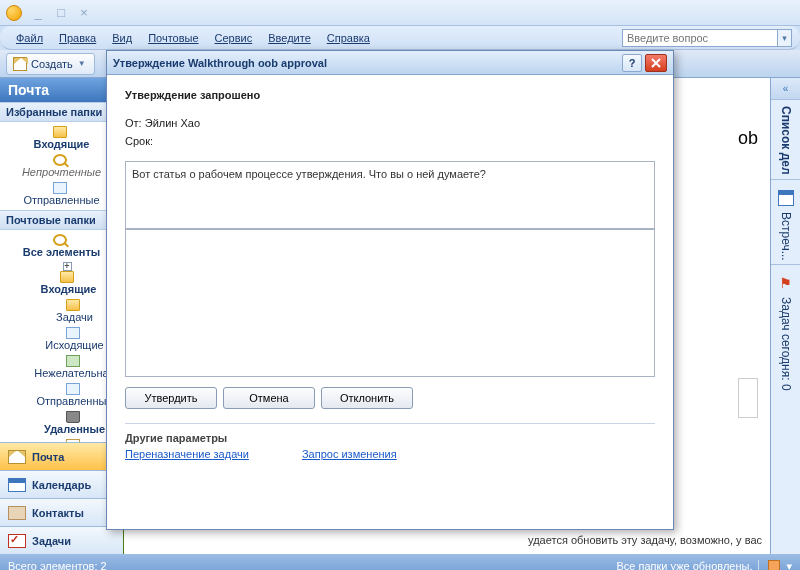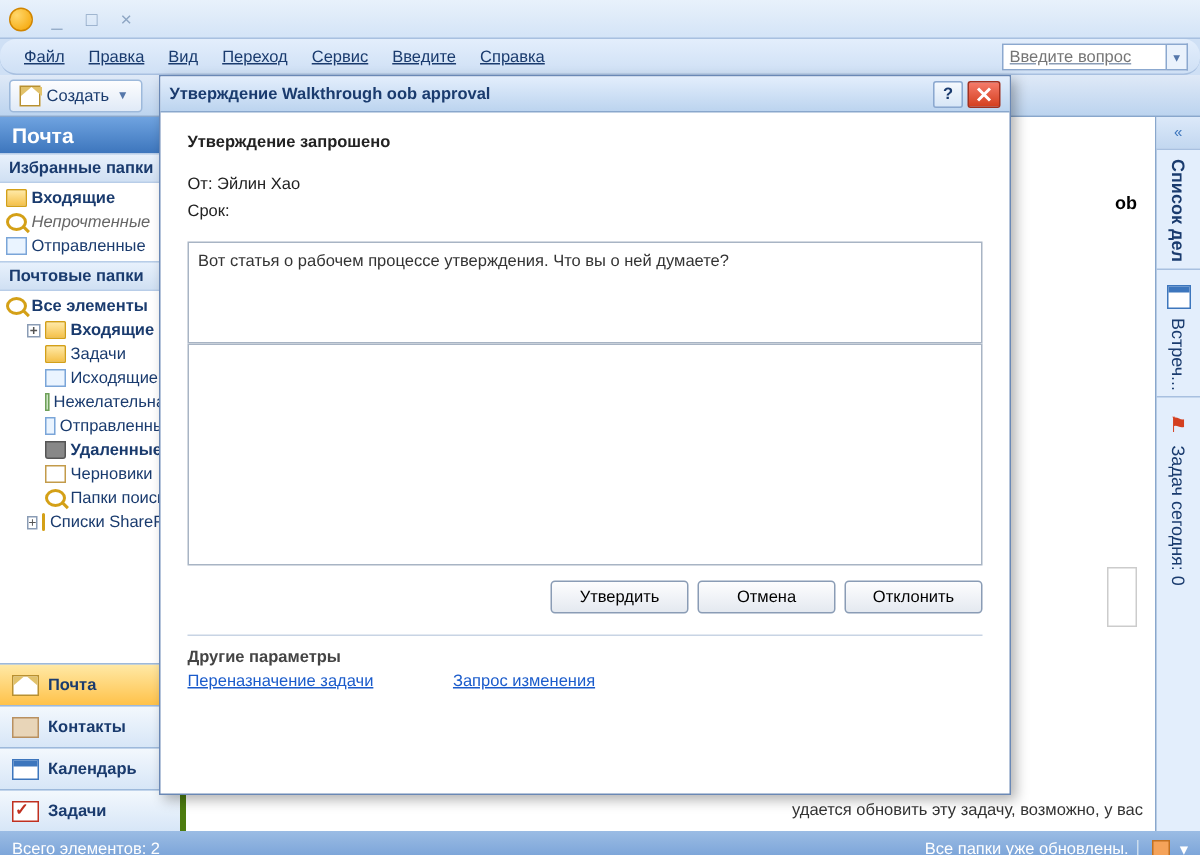--- a/index.html
+++ b/index.html
@@ -9,38 +9,38 @@
 .titlebar { height: 26px; background: linear-gradient(#e8f1fb,#d4e4f7); display: flex; align-items: center; padding: 0 6px; border-bottom: 1px solid #a8c0e0; }
 .titlebar .logo { width: 16px; height: 16px; border-radius: 8px; background: radial-gradient(circle at 30% 30%, #ffd76b, #f5a300); margin-right: 6px; border: 1px solid #d08500; }
 .titlebar .title { color: #6a7a8f; flex: 1; }
 .titlebar .winbtns span { display: inline-block; width: 20px; text-align: center; color: #8ea6c4; font-size: 13px; }
 
 
 .menubar { height: 24px; background: linear-gradient(#e3eefc,#cfe0f5); display: flex; align-items: center; padding: 0 8px; border-bottom: 1px solid #a8c0e0; border-radius: 11px; }
 .menubar .item { padding: 3px 8px; color: #1a3b6e; cursor: default; }
 .menubar .item u { text-decoration: underline; }
 .menubar .spacer { flex: 1; }
-.menubar .askbox { width: 110px; height: 18px; border: 1px solid #8ba8cf; background: #fff; padding: 1px 4px; color: #8a9cb5; text-decoration: underline; }
+.menubar .askbox { width: 156px; height: 18px; border: 1px solid #8ba8cf; background: #fff; padding: 1px 4px; color: #8a9cb5; }
 .menubar .askdd { width: 14px; height: 18px; border: 1px solid #8ba8cf; border-left: none; background: #eaf2fc; text-align: center; color: #5577aa; font-size: 9px; line-height: 16px; }
 
 
 .toolbar { height: 28px; background: linear-gradient(#dfe9f7,#bcd4ef); display: flex; align-items: center; padding: 0 6px; border-bottom: 1px solid #89a7cc; }
 .toolbar .btn { display: flex; align-items: center; height: 22px; padding: 0 6px; border: 1px solid #9db9db; background: linear-gradient(#fdfdfe,#e0eaf7); border-radius: 3px; margin-right: 3px; color: #1a3b6e; }
 .toolbar .btn .ico { width: 14px; height: 14px; margin-right: 4px; }
 .toolbar .dd { width: 12px; text-align: center; color: #5577aa; font-size: 8px; margin-left: 3px; }
 
 
 .main { display: flex; height: 476px; }
 
 
-.nav { width: 124px; background: #d7e6f7; border-right: 4px solid #4d7c0f; display: flex; flex-direction: column; }
+.nav { width: 124px; background: #d7e6f7; border-right: 1px solid #4d7c0f; display: flex; flex-direction: column; }
 .nav-header { background: linear-gradient(#6fa3e0,#3d76bd); color: #fff; font-weight: bold; font-size: 14px; padding: 4px 8px; }
 .nav-section { background: linear-gradient(#e8f1fc,#d0e0f3); color: #1a3b6e; font-weight: bold; padding: 3px 6px; border-top: 1px solid #b8cde8; border-bottom: 1px solid #b8cde8; }
 .nav-list { background: #fff; padding: 2px 0; overflow: hidden; }
-.nav-item { display: flex; align-items: center; padding: 2px 4px; white-space: nowrap; color: #1a3b6e; }
+.nav-item { display: flex; align-items: center; padding: 2px 4px; white-space: nowrap; color: #1a3b6e; flex-direction: column; }
 .nav-item.bold { font-weight: bold; }
 .nav-item .ico { width: 14px; height: 12px; margin-right: 3px; display: inline-block; }
 .nav-item .exp { width: 9px; height: 9px; border: 1px solid #8a9cb5; text-align: center; line-height: 7px; font-size: 9px; margin-right: 3px; color: #555; }
 .nav-item.indent1 { padding-left: 18px; }
 .nav-item.indent2 { padding-left: 30px; }
 .nav-bottom { margin-top: auto; }
 .nav-btn { display: flex; align-items: center; height: 28px; padding: 0 8px; border-top: 1px solid #9db9db; background: linear-gradient(#f3f8fd,#d7e6f7); color: #1a3b6e; font-weight: bold; }
 .nav-btn.sel { background: linear-gradient(#ffe9a6,#ffc24a); }
 .nav-btn .ico { width: 18px; height: 14px; margin-right: 6px; }
 
@@ -66,21 +66,21 @@
 .dlg-title .txt { font-weight: bold; color: #1a3b6e; flex: 1; }
 .dlg-title .help { width: 20px; height: 18px; border: 1px solid #8ba8cf; background: linear-gradient(#f5f9fd,#d7e6f7); text-align: center; line-height: 16px; color: #1a3b6e; margin-right: 3px; border-radius: 2px; font-weight: bold; }
 .dlg-title .close { width: 22px; height: 18px; border: 1px solid #a03020; background: linear-gradient(#f57b6a,#d43f1f); border-radius: 2px; display: flex; align-items: center; justify-content: center; }
 .dlg-title .close svg { width: 10px; height: 10px; }
 .dlg-body { flex: 1; padding: 14px 18px; color: #222; display: flex; flex-direction: column; }
 .dlg-body .heading { font-weight: bold; margin-bottom: 16px; }
 .dlg-body .row { margin-bottom: 6px; }
 .dlg-body .msgbox { border: 1px solid #a8b4c4; padding: 6px; height: 68px; margin-top: 8px; color: #333; }
 .dlg-body .lbl { margin-top: 14px; margin-bottom: 4px; }
 .dlg-body .notes { border: 1px solid #a8b4c4; height: 148px; width: 100%; resize: none; padding: 4px; font-family: inherit; font-size: 11px; }
-.dlg-buttons { display: flex; justify-content: flex-end; gap: 6px; margin-top: 10px; }
+.dlg-buttons { display: flex; justify-content: flex-start; gap: 6px; margin-top: 10px; }
 .dlg-buttons button { width: 92px; height: 22px; border: 1px solid #8a9cb5; background: linear-gradient(#fdfdfe,#e4e9f0); border-radius: 3px; font-size: 11px; }
 .dlg-other { border-top: 1px solid #c8d4e4; margin-top: 14px; padding-top: 8px; }
 .dlg-other .ohead { font-weight: bold; color: #444; margin-bottom: 4px; }
 .dlg-other a { color: #1a5bcb; text-decoration: underline; margin-right: 50px; }
 
 
 .peek { position: absolute; right: 8px; bottom: 8px; color: #333; font-size: 11px; }
 
 
 .ico-folder { background: linear-gradient(#ffe9a6,#f5c14a); border: 1px solid #d4a017; border-radius: 1px; }
@@ -109,21 +109,21 @@
     <span>_</span>
     <span>□</span>
     <span>×</span>
   </div>
 </div>
 
 <div class="menubar">
   <span class="item"><u>Файл</u></span>
   <span class="item"><u>Правка</u></span>
   <span class="item"><u>Вид</u></span>
-  <span class="item"><u>Переход</u></span>
+  <span class="item"><u>Почтовые</u></span>
   <span class="item"><u>Сервис</u></span>
   <span class="item"><u>Введите</u></span>
   <span class="item"><u>Справка</u></span>
   <span class="spacer"></span>
   <input class="askbox" placeholder="Введите вопрос" style="">
   <span class="askdd">▾</span>
 </div>
 
 <div class="toolbar">
   <div class="btn">
@@ -196,36 +196,36 @@
           <span class="ico ico-sp"></span>
           <span>Списки SharePoint</span>
         </div>
     </div>
     <div class="nav-bottom">
       <div class="nav-btn sel">
           <span class="ico ico-envelope"></span>
           <span>Почта</span>
         </div>
       <div class="nav-btn">
+          <span class="ico ico-cal"></span>
+          <span>Календарь</span>
+        </div>
+      <div class="nav-btn">
           <span class="ico ico-contact"></span>
           <span>Контакты</span>
-        </div>
-      <div class="nav-btn">
-          <span class="ico ico-cal"></span>
-          <span>Календарь</span>
         </div>
       <div class="nav-btn">
           <span class="ico ico-task"></span>
           <span>Задачи</span>
         </div>
     </div>
   </div>
 
   <div class="content">
-    <div style="position:absolute;right:12px;top:50px;font-weight:bold;font-size:12px">ob</div>
+    <div style="position:absolute;right:12px;top:50px;font-weight:normal;font-size:18px">ob</div>
     <div style="position:absolute;right:12px;top:300px;bottom:auto;border:1px solid #ccc;width:20px;height:40px"></div>
     <div class="peek">удается обновить эту задачу, возможно, у вас</div>
   </div>
 
   <div class="todo">
     <div class="collapse">«</div>
     <div class="vtext">Список дел</div>
     <div class="sep"></div>
     <span class="cal ico-cal"></span>
     <div class="vtext" style="font-weight:normal">Встреч...</div>

